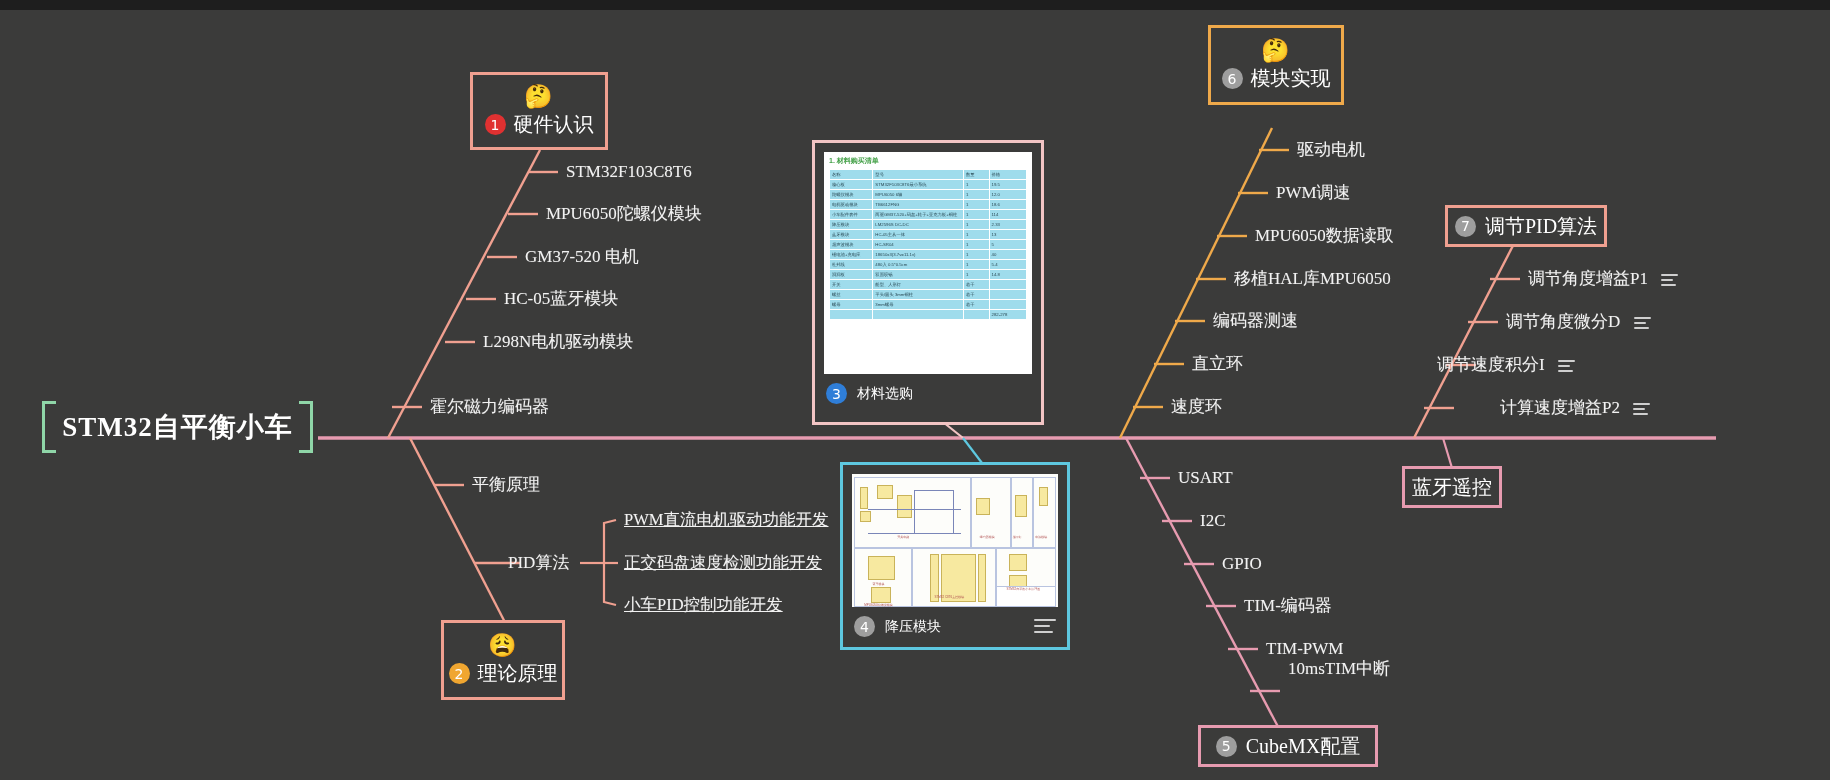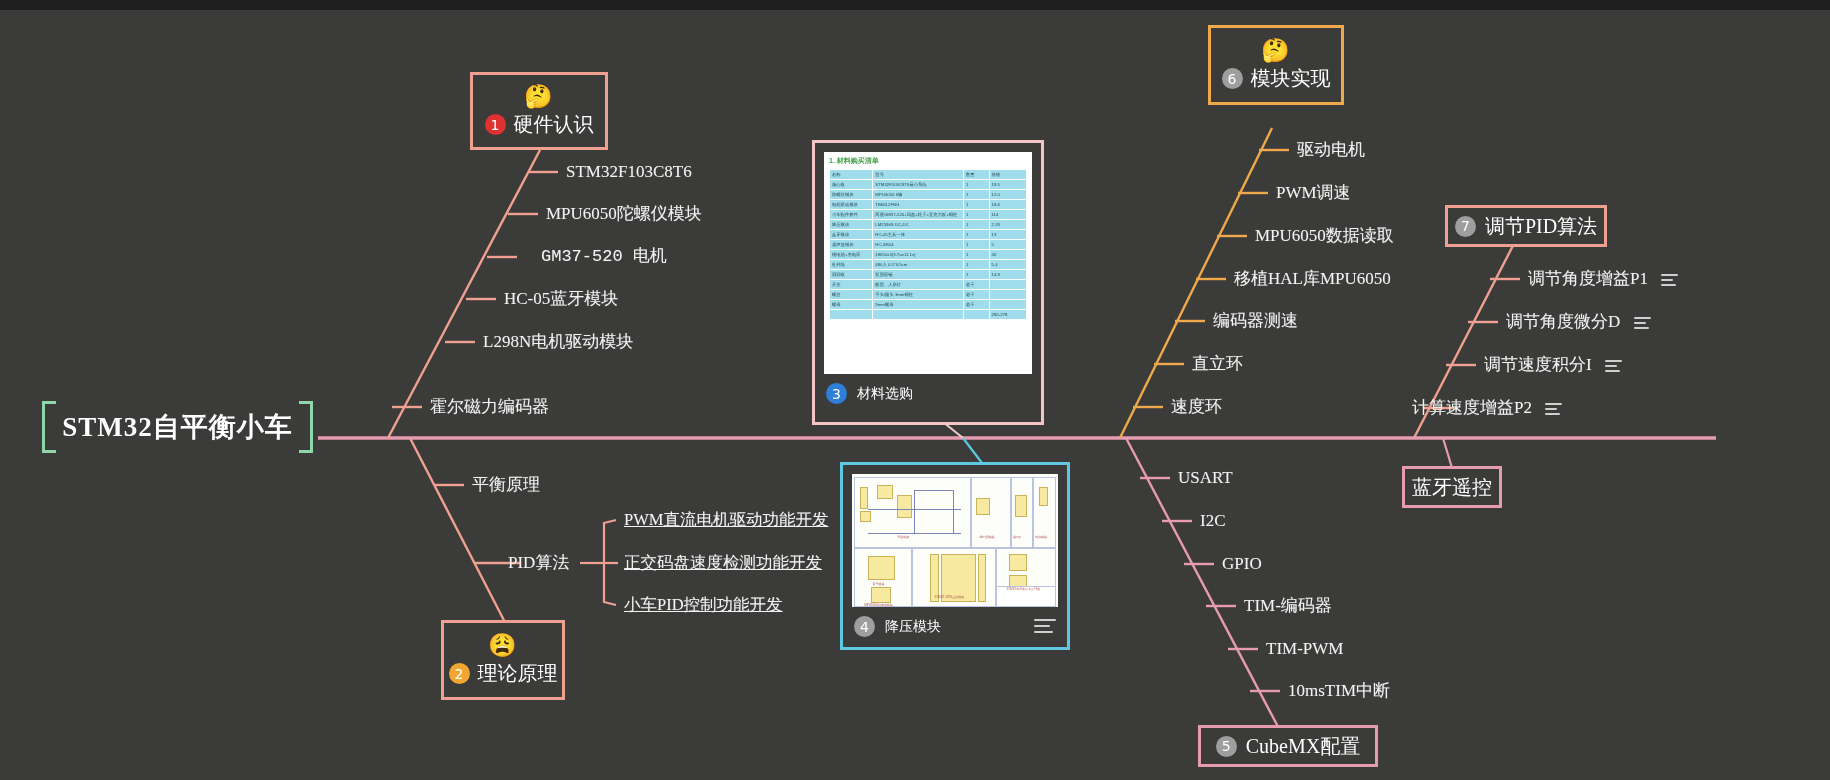--- a/index.html
+++ b/index.html
@@ -275,21 +275,21 @@
 
   <div class="catbox" style="left:470px; top:72px; width:138px; height:78px;">
     <span class="emoji">🤔</span>
     <span class="row">
       <span class="numcircle" style="background:#e03131;">1</span>
       <span class="label">硬件认识</span>
     </span>
   </div>
   <div class="leaf" style="left:566px; top:162px;">STM32F103C8T6</div>
   <div class="leaf" style="left:546px; top:204px;">MPU6050陀螺仪模块</div>
-  <div class="leaf" style="left:541px; top:247px;font-family:Liberation Mono, monospace;">GM37-520 电机</div>
+  <div class="leaf" style="left:525px; top:247px;">GM37-520 电机</div>
   <div class="leaf" style="left:504px; top:289px;">HC-05蓝牙模块</div>
   <div class="leaf" style="left:483px; top:332px;">L298N电机驱动模块</div>
   <div class="leaf" style="left:430px; top:397px;">霍尔磁力编码器</div>
 
   <div class="catbox" style="left:441px; top:620px; width:124px; height:80px;">
     <span class="emoji">😩</span>
     <span class="row">
       <span class="numcircle" style="background:#f0a630;">2</span>
       <span class="label">理论原理</span>
     </span>
@@ -485,38 +485,38 @@
     <span class="label">调节PID算法</span>
   </div>
   <div class="leaf" style="left:1528px; top:269px;">
     <span>调节角度增益P1</span>
     <span class="noteicon"><i></i><i></i><i></i></span>
   </div>
   <div class="leaf" style="left:1506px; top:312px;">
     <span>调节角度微分D</span>
     <span class="noteicon"><i></i><i></i><i></i></span>
   </div>
-  <div class="leaf" style="left:1484px; top:355px;">
+  <div class="leaf" style="left:1437px; top:355px;">
     <span>调节速度积分I</span>
     <span class="noteicon"><i></i><i></i><i></i></span>
   </div>
-  <div class="leaf" style="left:1412px; top:398px;">
+  <div class="leaf" style="left:1500px; top:398px;">
     <span>计算速度增益P2</span>
     <span class="noteicon"><i></i><i></i><i></i></span>
   </div>
 
   <div class="plainbox" style="left:1402px; top:466px; width:100px; height:42px;">
     <span class="label">蓝牙遥控</span>
   </div>
 
   <div class="leaf" style="left:1178px; top:468px;">USART</div>
   <div class="leaf" style="left:1200px; top:511px;">I2C</div>
   <div class="leaf" style="left:1222px; top:554px;">GPIO</div>
   <div class="leaf" style="left:1244px; top:596px;">TIM-编码器</div>
   <div class="leaf" style="left:1266px; top:639px;">TIM-PWM</div>
-  <div class="leaf" style="left:1288px; top:681px;">10msTIM中断</div>
+  <div class="leaf" style="left:1288px; top:659px;">10msTIM中断</div>
 
   <div class="plainbox" style="left:1198px; top:725px; width:180px; height:42px;">
     <span class="numcircle" style="background:#9e9e9e;">5</span>
     <span class="label">CubeMX配置</span>
   </div>
 
 </div>
 
 </body></html>

